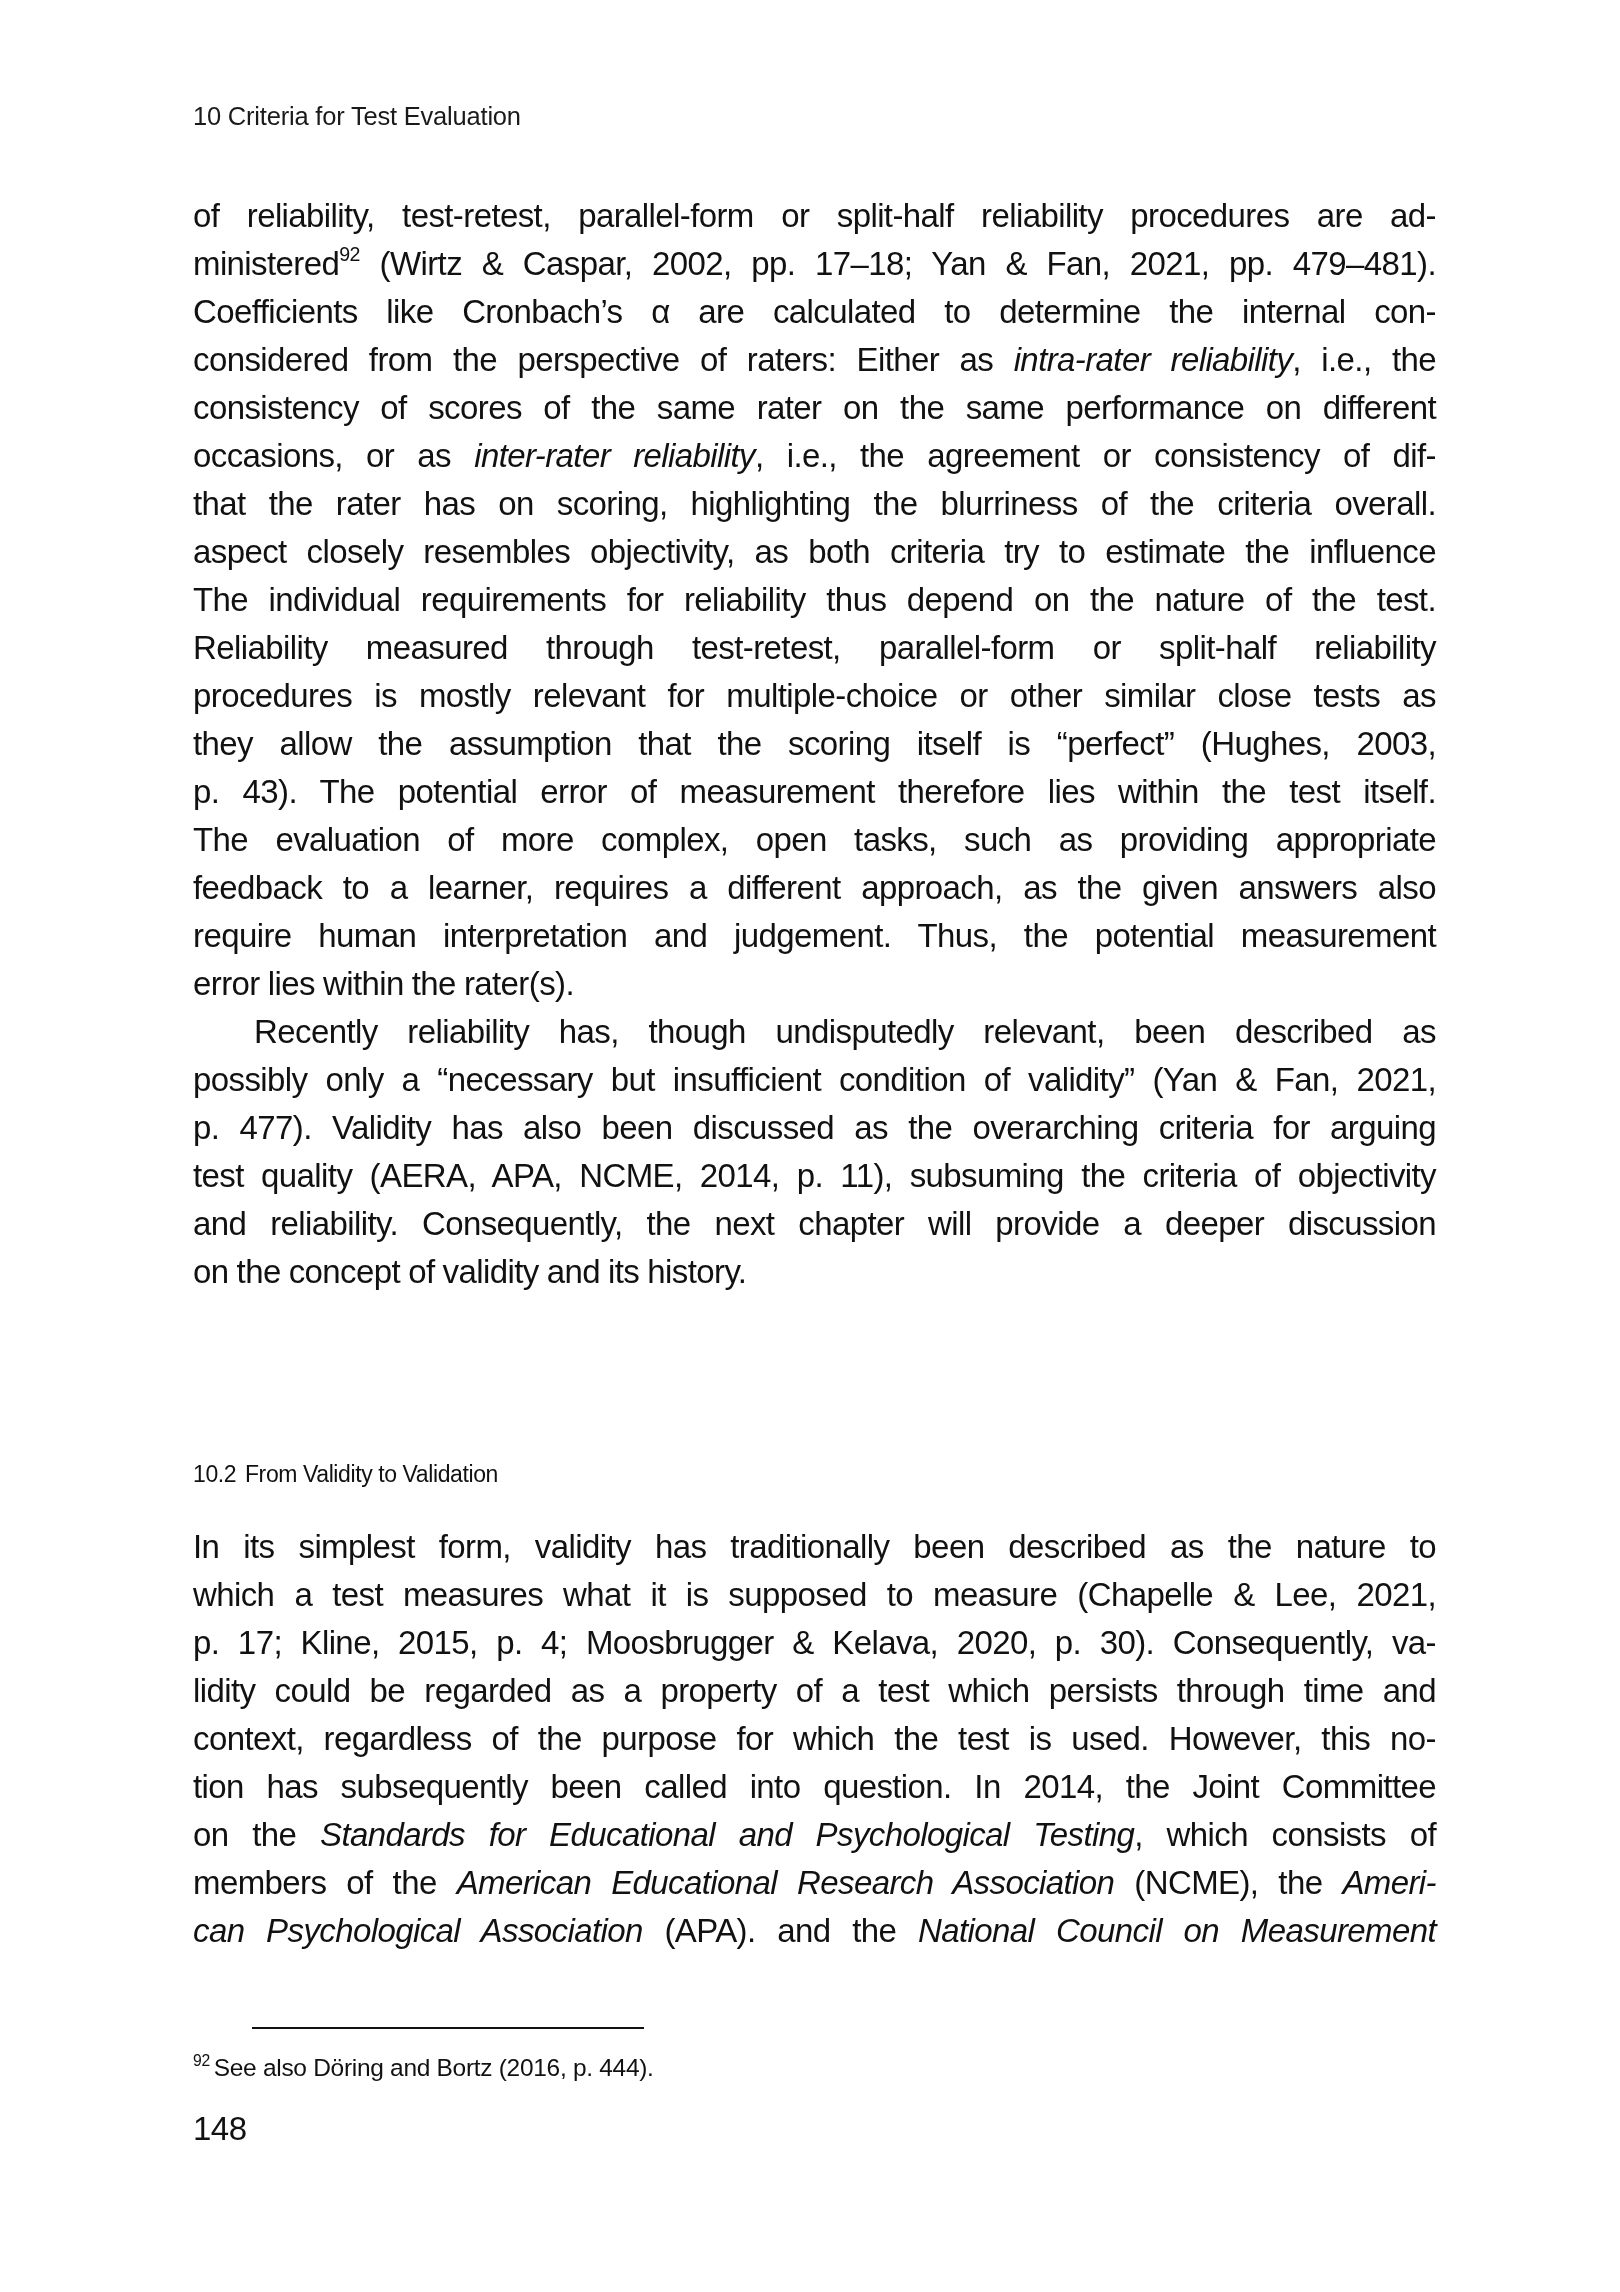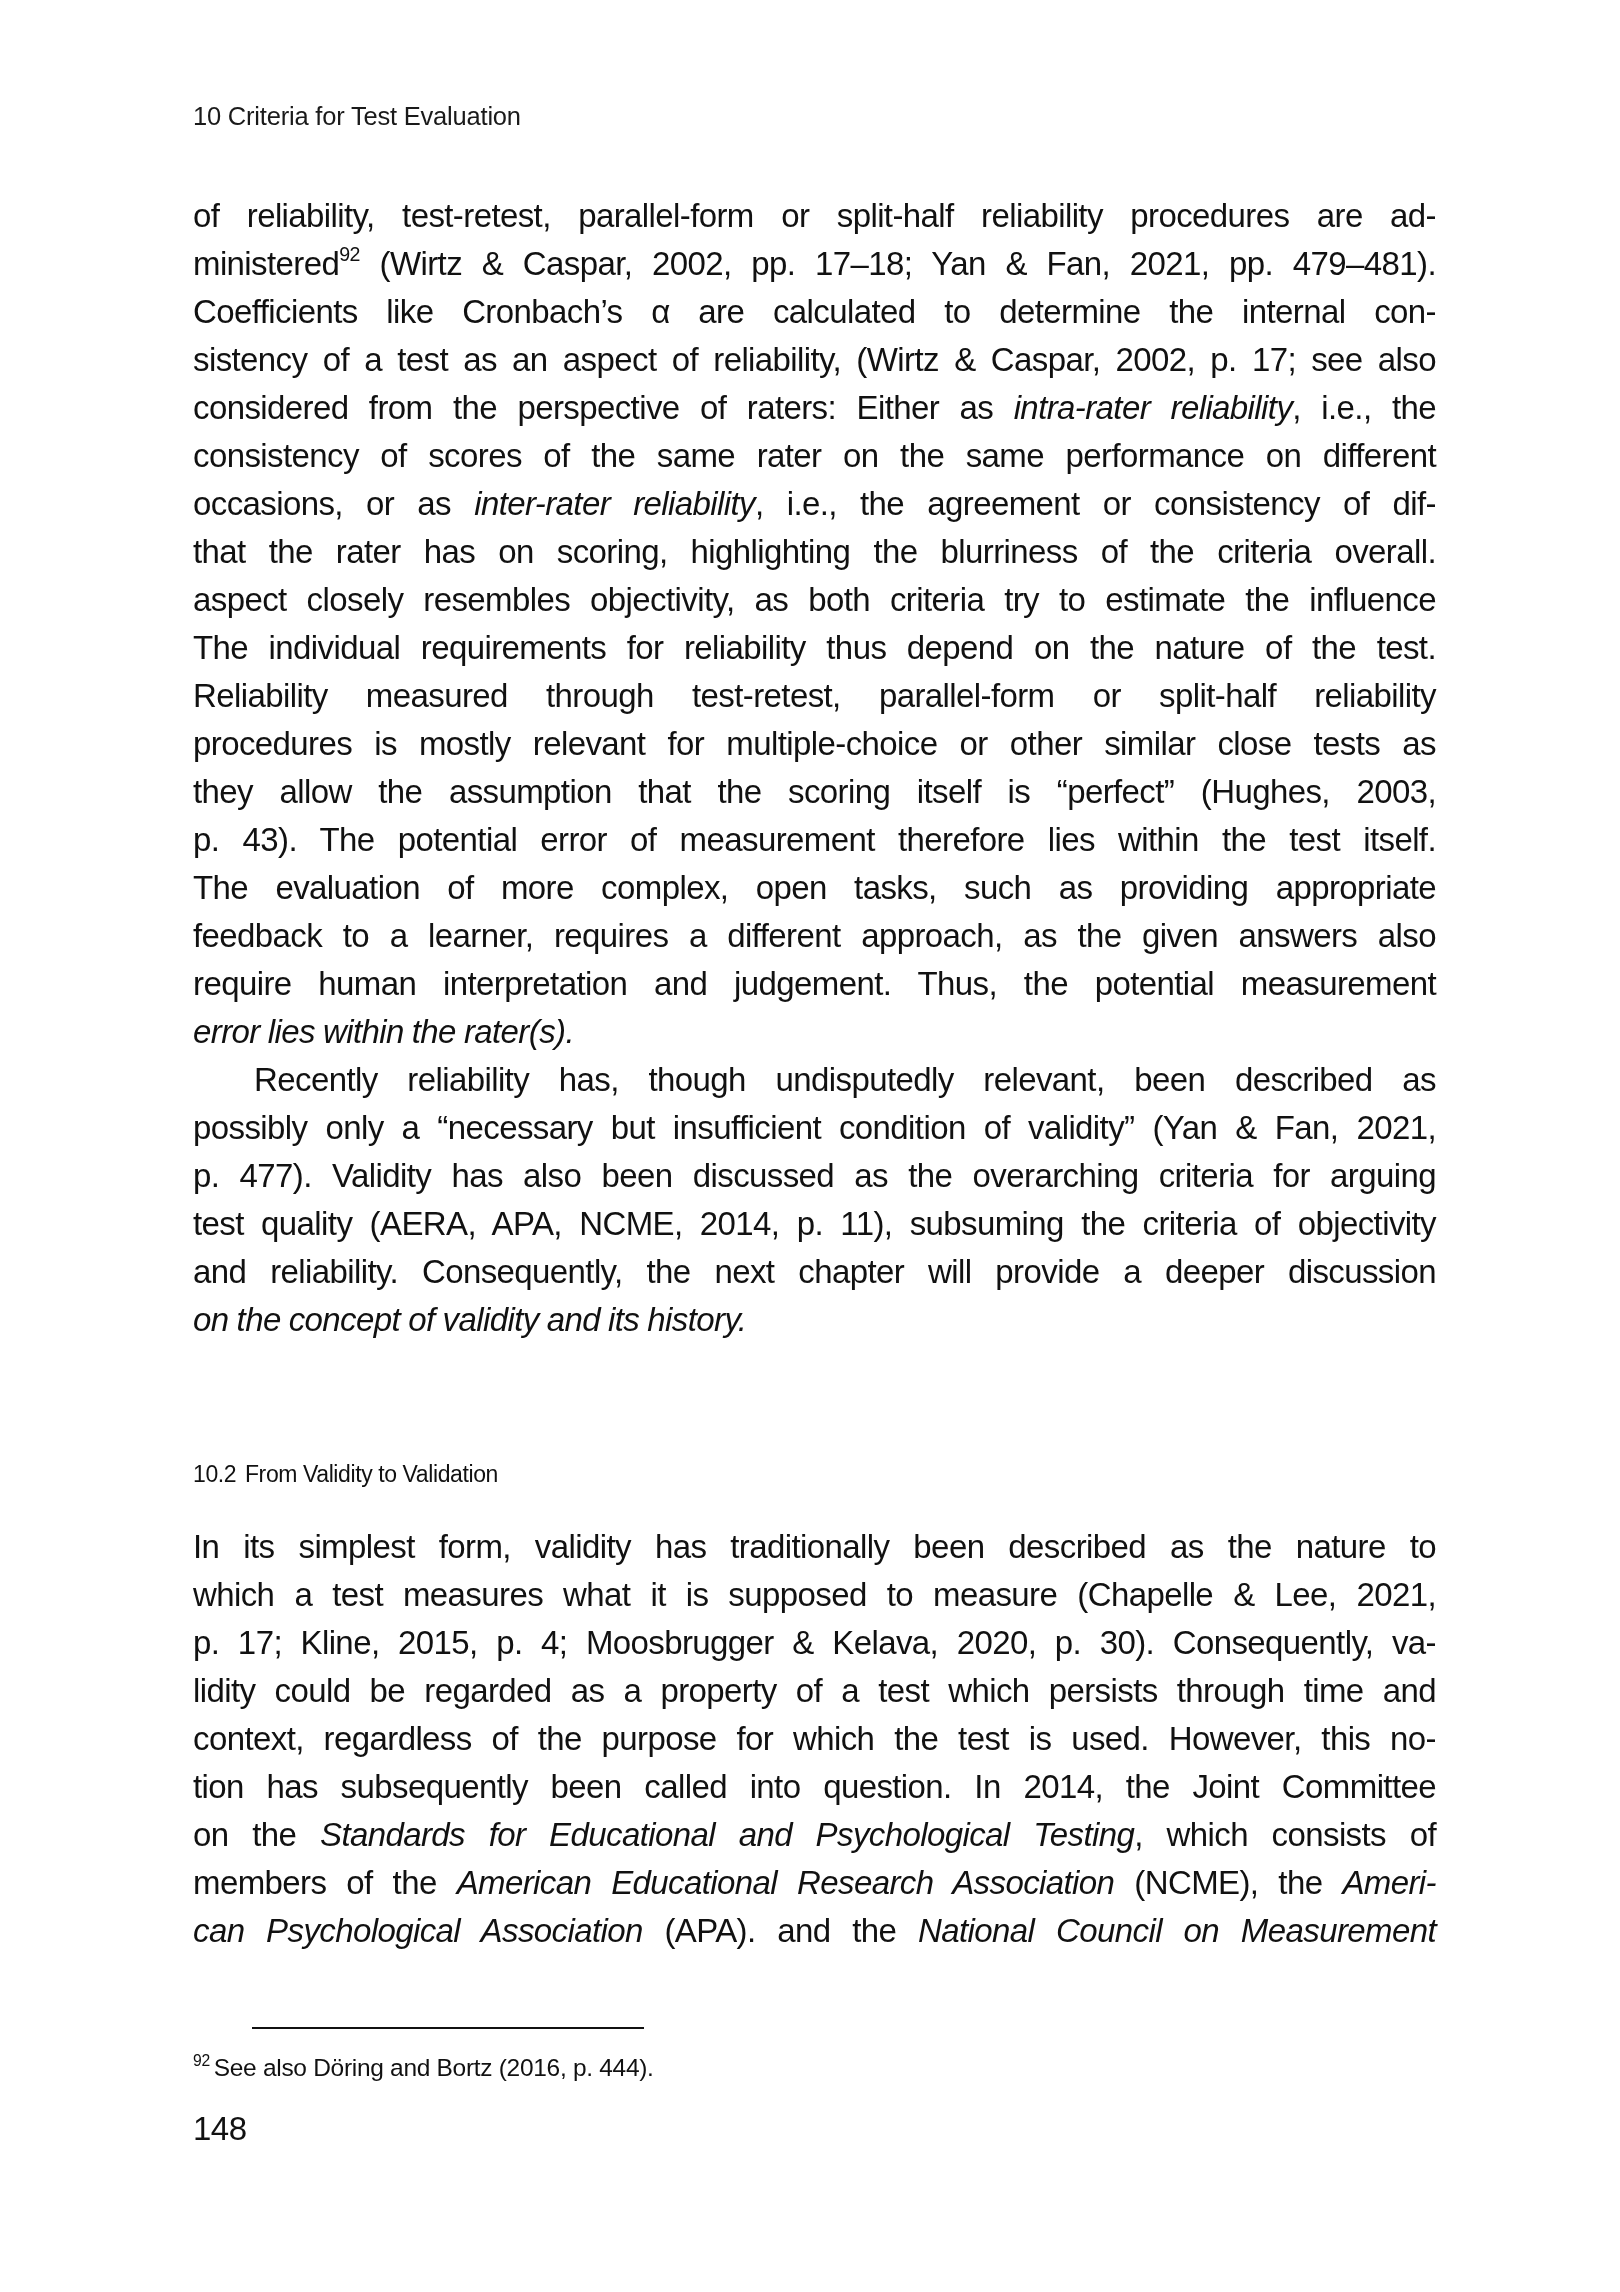--- a/index.html
+++ b/index.html
@@ -36,21 +36,20 @@
     }
     .line {
       display: block;
       white-space: nowrap;
       text-align: justify;
       text-align-last: justify;
       height: 48px;
     }
     .line.last {
       text-align-last: left;
-      font-style: italic;
     }
     .line.indent {
       padding-left: 61px;
     }
     .line i { font-style: italic; }
     sup.fnref {
       font-size: 19.6px;
       line-height: 0;
       vertical-align: 13.7px;
     }
@@ -97,21 +96,20 @@
   </style>
 </head>
 <body>
 
 <div class="running-head">10 Criteria for Test Evaluation</div>
 
 <div class="body-text">
   <span class="line">of reliability, test-retest, parallel-form or split-half reliability procedures are ad-</span>
   <span class="line"><span>ministered</span><sup class="fnref">92</sup><span> (Wirtz &amp; Caspar, 2002, pp. 17–18; Yan &amp; Fan, 2021, pp. 479–481).</span></span>
   <span class="line">Coefficients like Cronbach’s α are calculated to determine the internal con-</span>
-  <span class="line">sistency of a test as an aspect of reliability, (Wirtz &amp; Caspar, 2002, p. 17; see also</span>
   <span class="line"><span>considered from the perspective of raters: Either as </span><i>intra-rater reliability</i><span>, i.e., the</span></span>
   <span class="line">consistency of scores of the same rater on the same performance on different</span>
   <span class="line"><span>occasions, or as </span><i>inter-rater reliability</i><span>, i.e., the agreement or consistency of dif-</span></span>
   <span class="line">that the rater has on scoring, highlighting the blurriness of the criteria overall.</span>
   <span class="line">aspect closely resembles objectivity, as both criteria try to estimate the influence</span>
   <span class="line">The individual requirements for reliability thus depend on the nature of the test.</span>
   <span class="line">Reliability measured through test-retest, parallel-form or split-half reliability</span>
   <span class="line">procedures is mostly relevant for multiple-choice or other similar close tests as</span>
   <span class="line">they allow the assumption that the scoring itself is “perfect” (Hughes, 2003,</span>
   <span class="line">p. 43). The potential error of measurement therefore lies within the test itself.</span>

